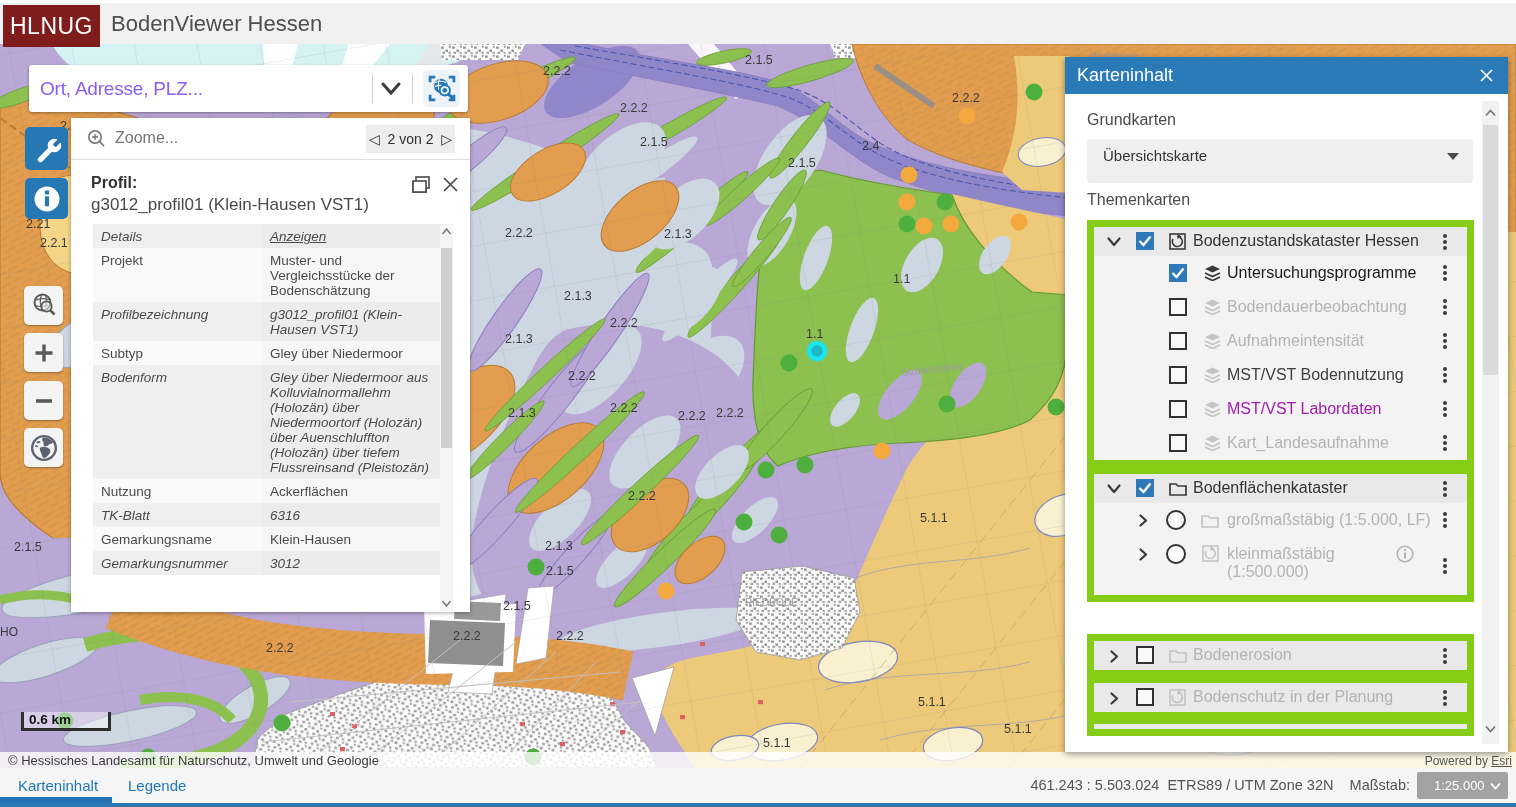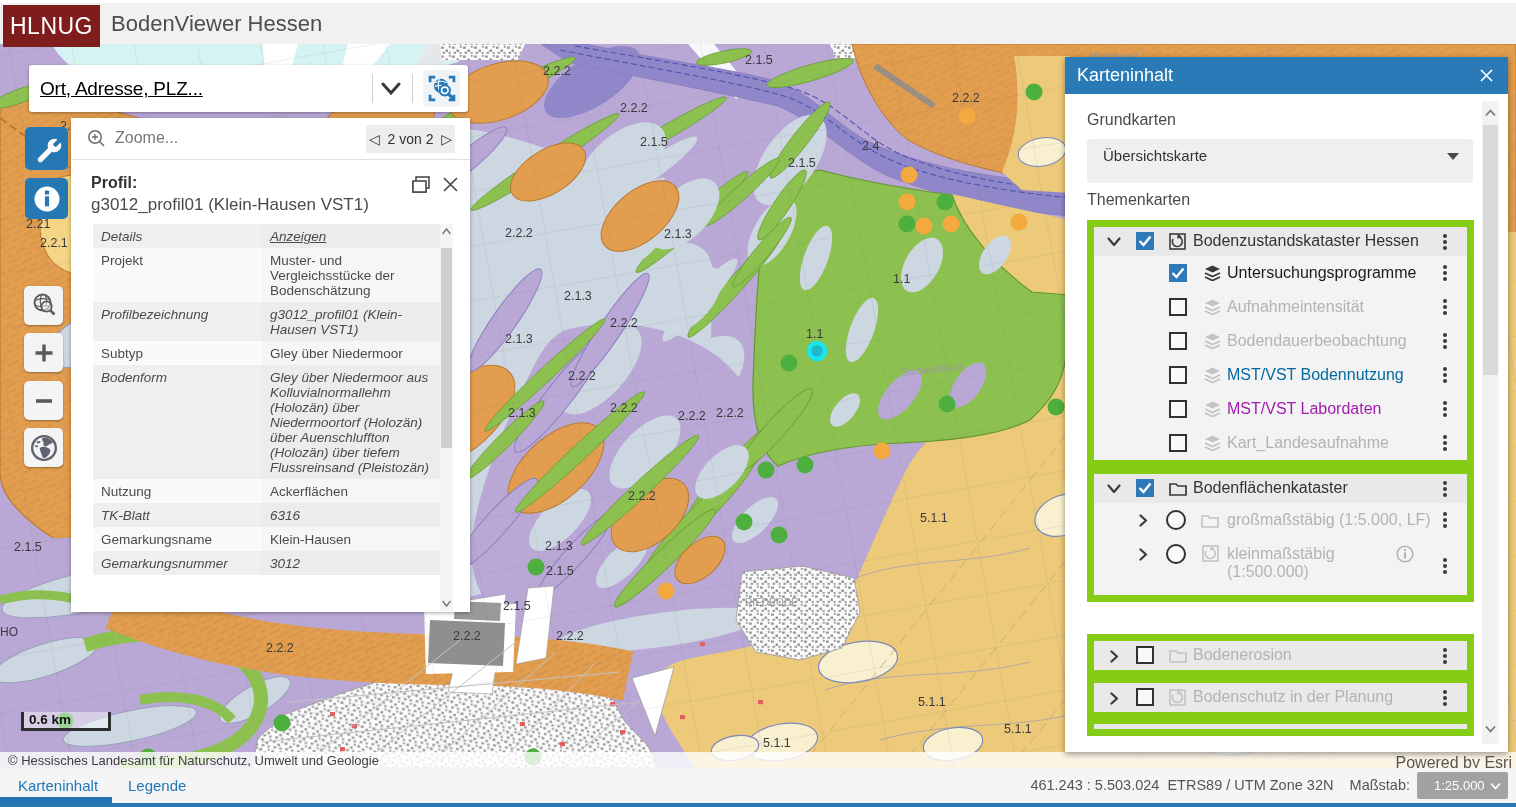--- a/index.html
+++ b/index.html
@@ -6,21 +6,21 @@
 html,body { width:1516px; height:807px; overflow:hidden; font-family:"Liberation Sans", sans-serif; background:#fff; }
 #stage { position:relative; width:1516px; height:807px; overflow:hidden; }
 
 #header { position:absolute; left:0; top:0; width:1516px; height:44px; background:#f1f1f1; border-top:3px solid #fff; }
 #hlnug { position:absolute; left:3px; top:2px; width:97px; height:42px; background:#7f1d1d; color:#fff; font-size:23px; line-height:42px; text-align:center; letter-spacing:0.5px; }
 #apptitle { position:absolute; left:111px; top:0px; height:31px; line-height:41px; color:#4e4e4e; font-size:22px; }
 
 #map { position:absolute; left:0; top:44px; width:1516px; height:724px; }
 
 #search { position:absolute; left:29px; top:65px; width:439px; height:47px; background:#fff; border-radius:3px; box-shadow:0 1px 3px rgba(0,0,0,0.35); }
-#search .ph { position:absolute; left:11px; top:13px; font-size:19px; color:#000000; letter-spacing:-0.2px;text-decoration:underline; }
+#search .ph { position:absolute; left:11px; top:13px; font-size:19px; color:#8b5cf6; letter-spacing:-0.2px; }
 #search .d1 { position:absolute; left:343px; top:9px; width:1px; height:29px; background:#cfcfcf; }
 #search .d2 { position:absolute; left:383px; top:9px; width:1px; height:29px; background:#cfcfcf; }
 #search .chev { position:absolute; left:352px; top:16px; }
 #search .btn { position:absolute; left:394px; top:5px; width:37px; height:37px; background:#eef3f7; border-radius:5px; }
 
 .tbtn { position:absolute; border-radius:5px; }
 #b-wrench { left:25px; top:127px; width:43px; height:43px; background:#2578b4; }
 #b-info { left:25px; top:178px; width:43px; height:41px; background:#2578b4; }
 #b-oview { left:24px; top:286px; width:39px; height:39px; background:#f4f4f4; box-shadow:0 1px 2px rgba(0,0,0,0.35); }
 #b-plus  { left:24px; top:333px; width:39px; height:39px; background:#f4f4f4; box-shadow:0 1px 2px rgba(0,0,0,0.35); }
@@ -71,21 +71,21 @@
 #bottombar { position:absolute; left:0; top:768px; width:1516px; height:39px; background:#f5f5f5; }
 #tab1 { position:absolute; left:18px; top:9px; font-size:15px; color:#2178b8; }
 #tab2 { position:absolute; left:128px; top:9px; font-size:15px; color:#2178b8; }
 #tabul { position:absolute; left:0; top:29px; width:112px; height:6px; background:#2373b4; }
 #blueline { position:absolute; left:0; top:35px; width:1516px; height:4px; background:#2a77b2; }
 #coords { position:absolute; right:106px; top:9px; font-size:14.5px; color:#555; }
 #scalebox { position:absolute; left:1417px; top:4px; width:91px; height:27px; background:#a2a2a2; border-radius:2px; color:#fff; font-size:13px; line-height:27px; padding-left:17px; }
 
 #attrib { position:absolute; left:0; top:752px; width:1516px; height:16px; background:rgba(255,255,255,0.8); }
 #attrib .t { position:absolute; left:8px; top:1px; font-size:13px; color:#3c3c3c; }
-#attrib .esri { position:absolute; right:4px; top:2px; font-size:16px; color:#555; }
+#attrib .esri { position:absolute; right:4px; top:2px; font-size:12px; color:#555; }
 #sbar { position:absolute; left:21px; top:712px; width:90px; height:19px; border-left:3px solid #2f2f2f; border-right:3px solid #2f2f2f; border-bottom:3px solid #2f2f2f; background:rgba(255,255,255,0.45); }
 #sbar .t { position:absolute; left:5px; top:0px; font-size:13.5px; font-weight:bold; color:#111; }
 </style>
 </head>
 <body>
 <div id="stage">
   <div id="map"><svg width="1516" height="724" viewBox="0 44 1516 724">
 <defs>
 <pattern id="urb" width="11" height="9" patternUnits="userSpaceOnUse">
  <rect width="11" height="9" fill="#fbfbfb"></rect>
@@ -505,49 +505,49 @@
               <i></i>
             </div>
         </div>
         <div class="trow">
           <div class="cbx off" style="left:75px;top:8px"></div>
           <svg style="position:absolute;left:110px;top:9px" width="17" height="16" viewBox="0 0 17 16">
               <path d="M8.5 0.5 L16 4 L8.5 7.5 L1 4 Z" fill="#c3c3c3"></path>
               <path d="M1 8 L8.5 11.5 L16 8" fill="none" stroke="#c3c3c3" stroke-width="1.8"></path>
               <path d="M1 12 L8.5 15.5 L16 12" fill="none" stroke="#c3c3c3" stroke-width="1.8"></path>
             </svg>
-          <div class="txt" style="left:133px;top:8px;color:#b3b3b3">Aufnahmeintensität</div>
+          <div class="txt" style="left:133px;top:8px;color:#b3b3b3">Bodendauerbeobachtung</div>
           <div class="kebab">
               <i></i>
               <i></i>
               <i></i>
             </div>
         </div>
         <div class="trow">
           <div class="cbx off" style="left:75px;top:8px"></div>
           <svg style="position:absolute;left:110px;top:9px" width="17" height="16" viewBox="0 0 17 16">
               <path d="M8.5 0.5 L16 4 L8.5 7.5 L1 4 Z" fill="#c3c3c3"></path>
               <path d="M1 8 L8.5 11.5 L16 8" fill="none" stroke="#c3c3c3" stroke-width="1.8"></path>
               <path d="M1 12 L8.5 15.5 L16 12" fill="none" stroke="#c3c3c3" stroke-width="1.8"></path>
             </svg>
-          <div class="txt" style="left:133px;top:8px;color:#b3b3b3">Bodendauerbeobachtung</div>
+          <div class="txt" style="left:133px;top:8px;color:#b3b3b3">Aufnahmeintensität</div>
           <div class="kebab">
               <i></i>
               <i></i>
               <i></i>
             </div>
         </div>
         <div class="trow">
           <div class="cbx off" style="left:75px;top:8px"></div>
           <svg style="position:absolute;left:110px;top:9px" width="17" height="16" viewBox="0 0 17 16">
               <path d="M8.5 0.5 L16 4 L8.5 7.5 L1 4 Z" fill="#c3c3c3"></path>
               <path d="M1 8 L8.5 11.5 L16 8" fill="none" stroke="#c3c3c3" stroke-width="1.8"></path>
               <path d="M1 12 L8.5 15.5 L16 12" fill="none" stroke="#c3c3c3" stroke-width="1.8"></path>
             </svg>
-          <div class="txt" style="left:133px;top:8px;color:#0369a1">MST/VST Bodennutzung</div>
+          <div class="txt" style="left:133px;top:8px;color:#404040">MST/VST Bodennutzung</div>
           <div class="kebab">
               <i></i>
               <i></i>
               <i></i>
             </div>
         </div>
         <div class="trow">
           <div class="cbx off" style="left:75px;top:8px"></div>
           <svg style="position:absolute;left:110px;top:9px" width="17" height="16" viewBox="0 0 17 16">
               <path d="M8.5 0.5 L16 4 L8.5 7.5 L1 4 Z" fill="#c3c3c3"></path>

